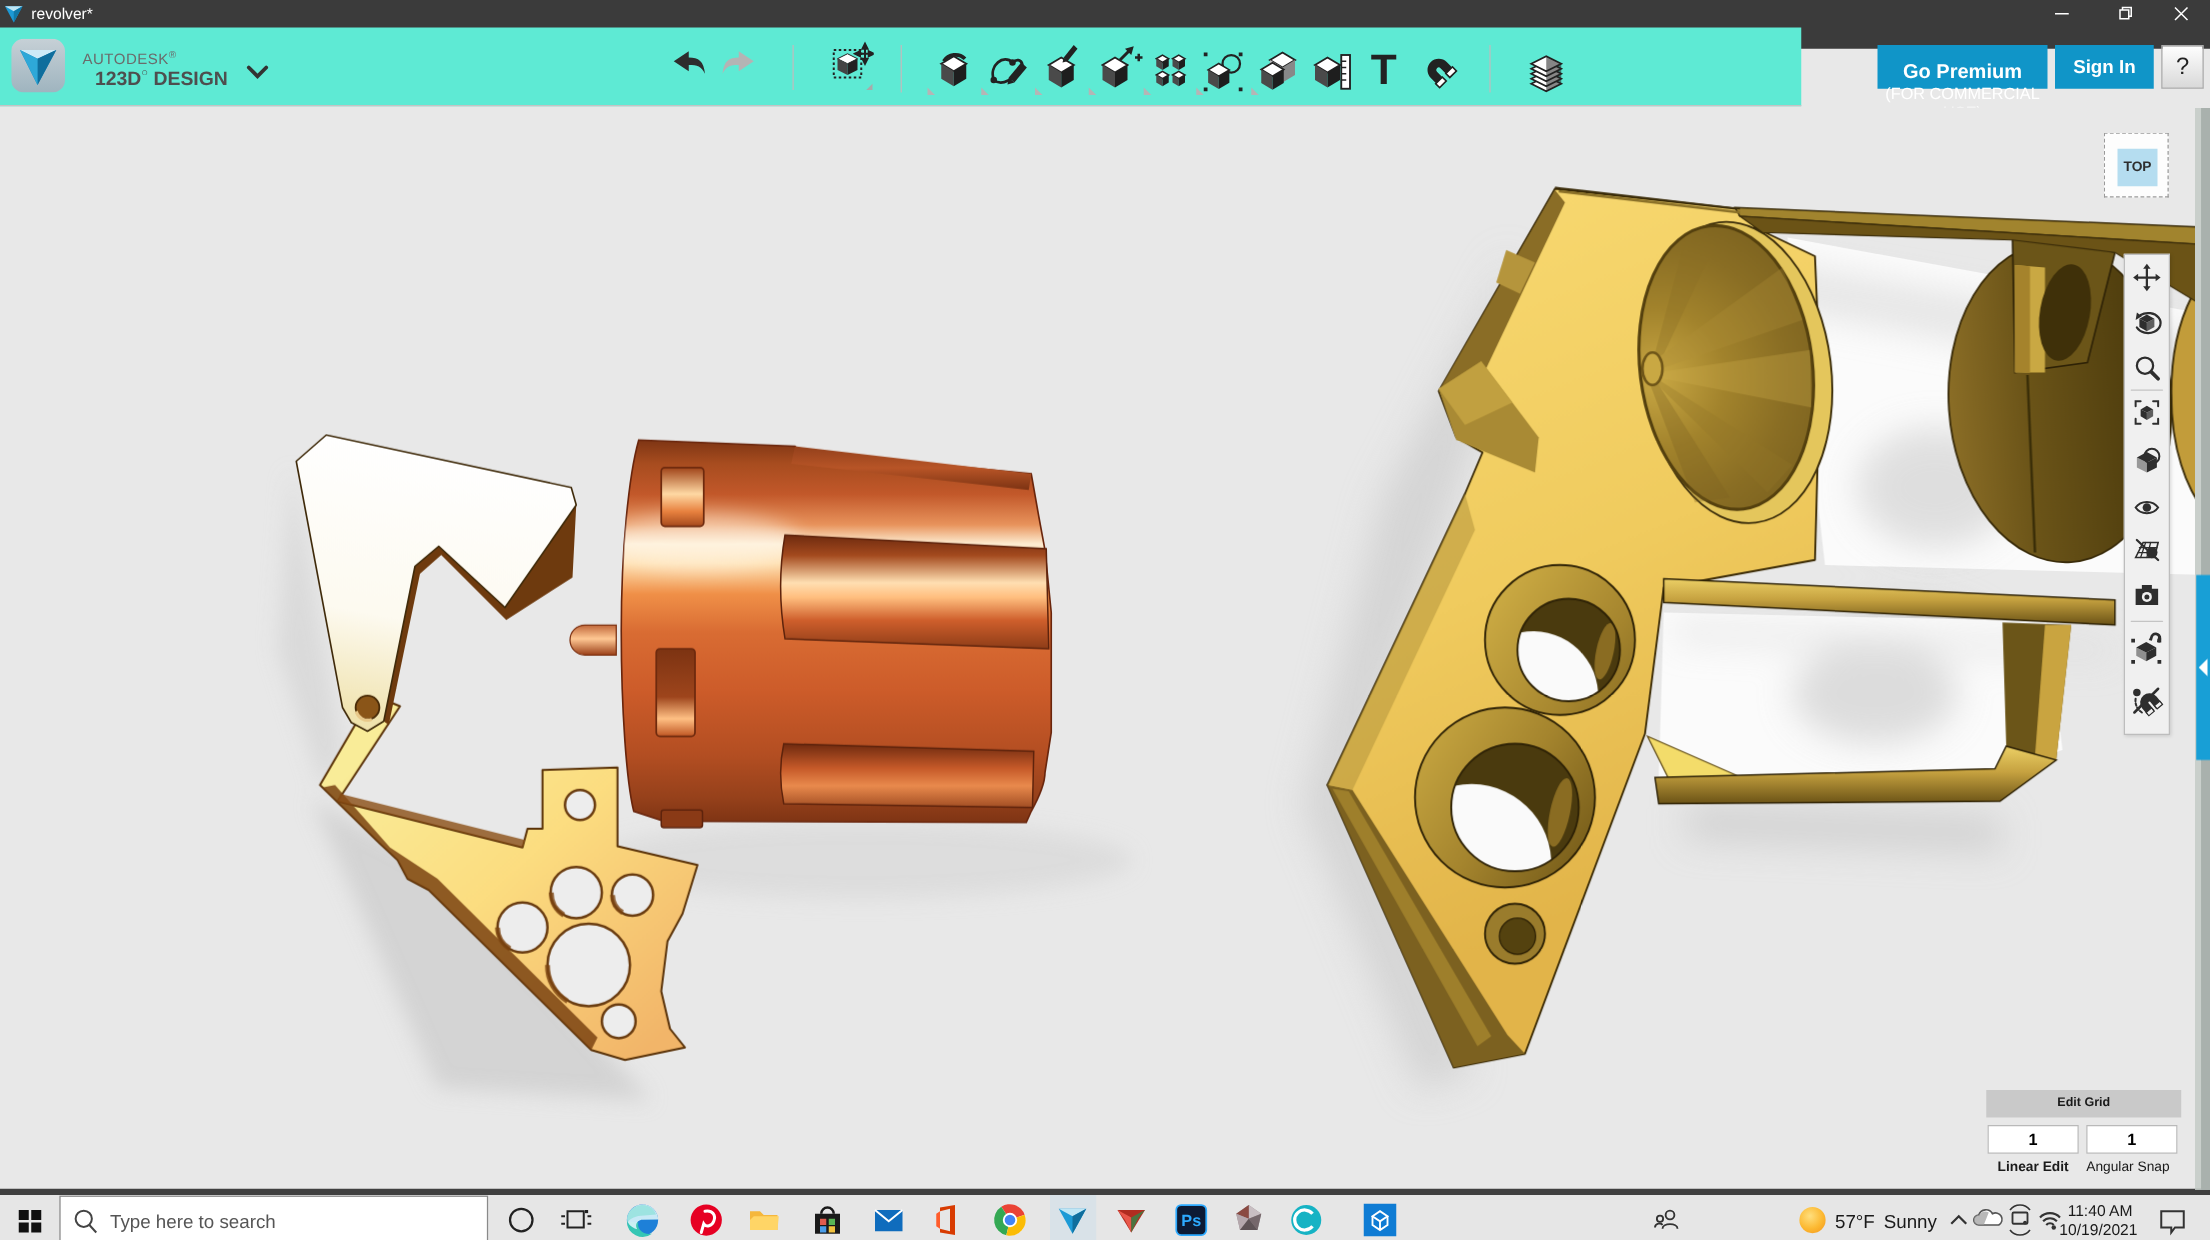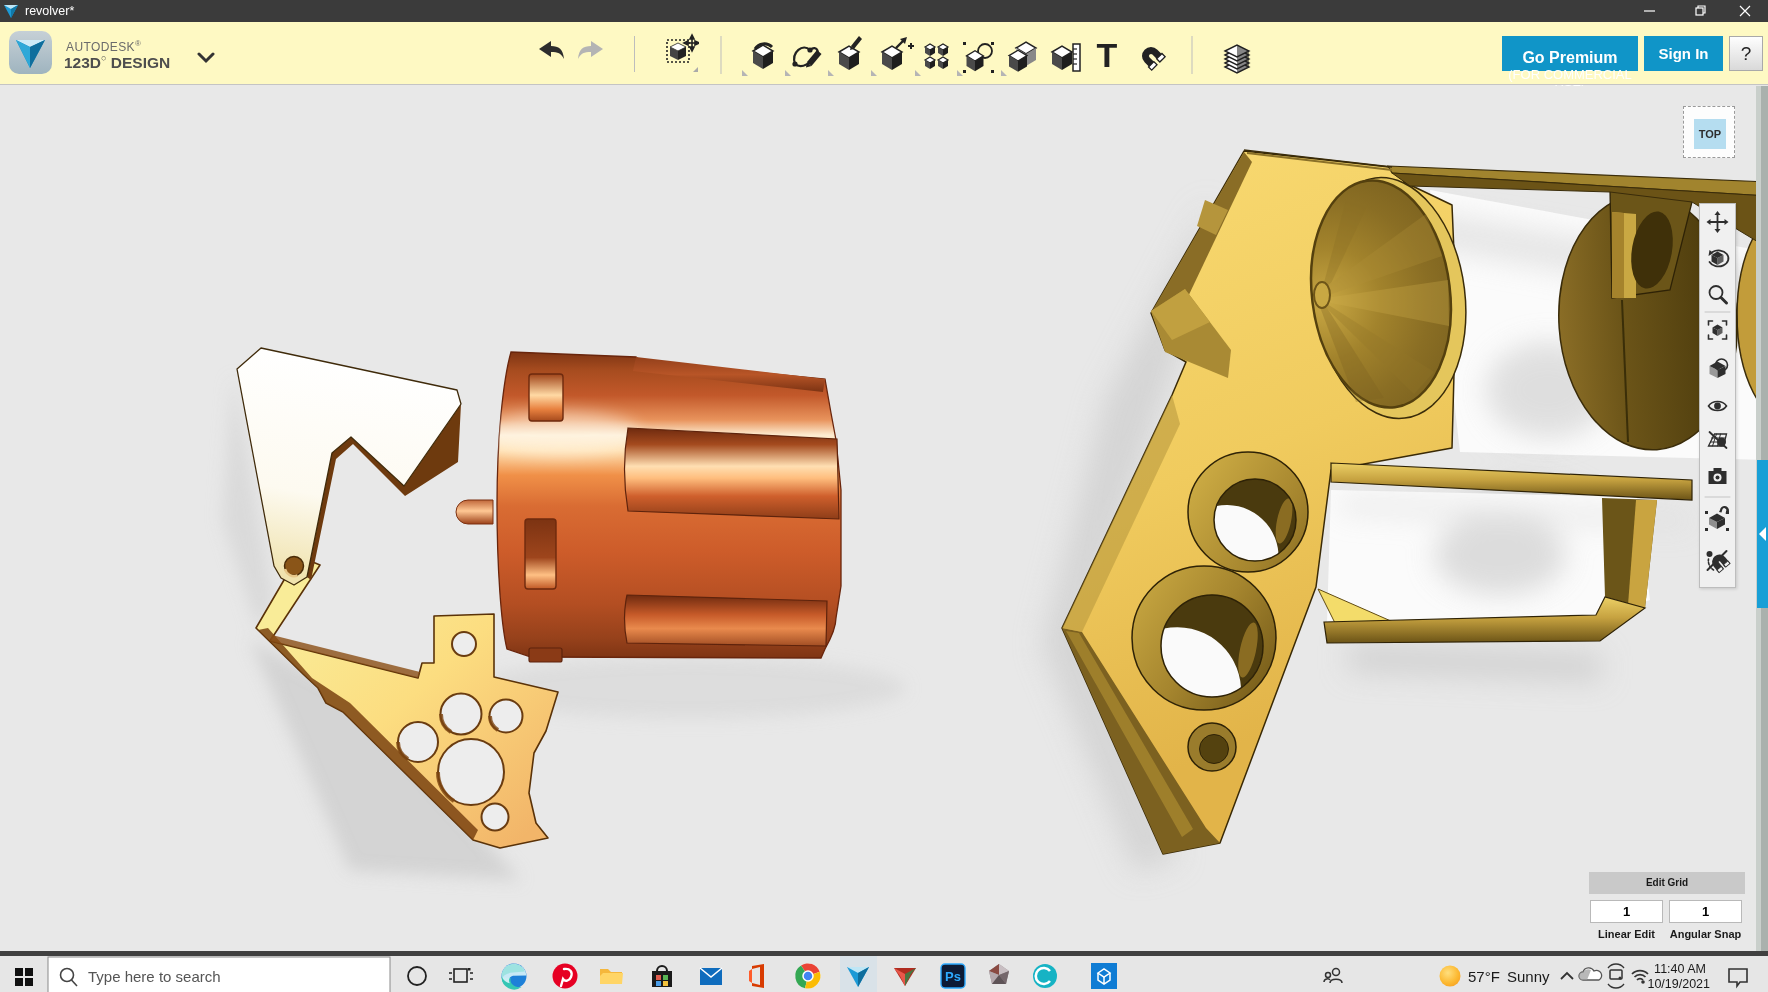--- a/index.html
+++ b/index.html
@@ -1,19 +1,19 @@
 <!DOCTYPE html>
 <html><head>
 <meta charset="utf-8">
 <style>
 html,body{margin:0;padding:0;width:1768px;height:992px;overflow:hidden;font-family:"Liberation Sans",sans-serif;background:#e8e8e8;}
 *{box-sizing:border-box;}
 .abs{position:absolute;}
 #titlebar{position:absolute;left:0;top:0;width:1768px;height:39px;background:#3b3b3b;color:#fff;padding-left:32px;}
-#toolbar{position:absolute;left:0;top:22px;width:1768px;height:63px;background:#fef9c3;border-bottom:1px solid #c4c4c4;}
+#toolbar{position:absolute;left:0;top:22px;width:1441px;height:63px;background:#5eead4;border-bottom:1px solid #c4c4c4;}
 #canvas{position:absolute;left:0;top:86px;width:1768px;height:865px;background:#e8e8e8;}
 #taskbar{position:absolute;left:0;top:951px;width:1768px;height:41px;background:#e6e6e6;border-top:5px solid #404040;}
 .btnblue{position:absolute;background:#1095c8;color:#fff;text-align:center;}
 </style>
 </head>
 <body>
 <div id="titlebar">
   <svg class="abs" style="left:3px;top:3px" width="16" height="16" viewBox="0 0 16 16">
     <polygon points="1,2 15,2 8,15" fill="#1c9ad6"></polygon>
     <polygon points="1,2 15,2 8,6" fill="#bfe6f5"></polygon>
@@ -37,21 +37,21 @@
           <stop offset="1" stop-color="#9fb4bf"></stop>
         </linearGradient>
       </defs>
     <rect x="0" y="0" width="43" height="43" rx="10" fill="url(#lgtile)"></rect>
     <polygon points="7,9 36,9 21,37" fill="#1b86b8"></polygon>
     <polygon points="7,9 36,9 21,16" fill="#cdeaf7"></polygon>
     <polygon points="21,16 36,9 21,37" fill="#0f6e9d"></polygon>
     <polygon points="7,9 21,16 21,37" fill="#2ea8d8"></polygon>
   </svg>
   <div class="abs" style="left:66px;top:17px;font-size:12px;color:#6b6b6b;letter-spacing:0.4px;">AUTODESK<span style="font-size:8px;vertical-align:5px;">®</span></div>
-  <div class="abs" style="left:64px;top:31px;font-size:15.5px;font-weight:bold;color:#4e4e4e;">123D<span style="font-size:9px;vertical-align:7px;">○</span> DESIGN</div>
+  <div class="abs" style="left:76px;top:31px;font-size:15.5px;font-weight:bold;color:#4e4e4e;">123D<span style="font-size:9px;vertical-align:7px;">○</span> DESIGN</div>
   <svg class="abs" style="left:197px;top:30px" width="18" height="12" viewBox="0 0 18 12">
     <path d="M2,2 L9,9 L16,2" fill="none" stroke="#333" stroke-width="3" stroke-linecap="round"></path>
   </svg>
 
   <svg class="abs" style="left:536px;top:16px" width="70" height="28" viewBox="0 0 70 28">
     <path d="M3,11 l12,-8 v5 c8,0 12,3 13,13 c-3,-6 -6,-7 -13,-7 v5 z" fill="#2d2d2d"></path>
     <path d="M67,11 l-12,-8 v5 c-8,0 -12,3 -13,13 c3,-6 6,-7 13,-7 v5 z" fill="#b4b4b4"></path>
   </svg>
   <div class="abs" style="left:634px;top:14px;width:1px;height:36px;background:#bdbdbd;"></div>
 
@@ -528,21 +528,21 @@
       <path d="M-9,-2 a11,11 0 0 0 5,11" stroke-dasharray="2 1.6" stroke-width="1.6"></path>
       <line x1="-10" y1="9" x2="9" y2="-10" stroke-width="2"></line>
     </g>
   </g>
 </svg>
 
 <div class="abs" style="left:1589px;top:786px;width:156px;height:22px;background:#c9c9c9;text-align:center;font-size:10px;font-weight:bold;color:#1a1a1a;line-height:22px;">Edit Grid</div>
 <div class="abs" style="left:1590px;top:814px;width:73px;height:23px;background:#fff;border:1px solid #b9b9b9;text-align:center;font-size:13px;font-weight:bold;line-height:21px;">1</div>
 <div class="abs" style="left:1669px;top:814px;width:73px;height:23px;background:#fff;border:1px solid #b9b9b9;text-align:center;font-size:13px;font-weight:bold;line-height:21px;">1</div>
 <div class="abs" style="left:1590px;top:842px;width:73px;text-align:center;font-size:11px;font-weight:bold;color:#1a1a1a;">Linear Edit</div>
-<div class="abs" style="left:1669px;top:842px;width:73px;text-align:center;font-size:11px;font-weight:bold;color:#1a1a1a;">Angular Snap</div>
+<div class="abs" style="left:1669px;top:842px;width:73px;font-size:11px;font-weight:normal;color:#1a1a1a;">Angular Snap</div>
 </div>
 <div id="taskbar">
 <svg width="1768" height="41" viewBox="0 0 1768 41" style="position:absolute;left:0;top:0">
 
   <g fill="#111">
     <rect x="15" y="12" width="8" height="8"></rect>
         <rect x="25" y="12" width="8" height="8"></rect>
     <rect x="15" y="22" width="8" height="8"></rect>
         <rect x="25" y="22" width="8" height="8"></rect>
   </g>

